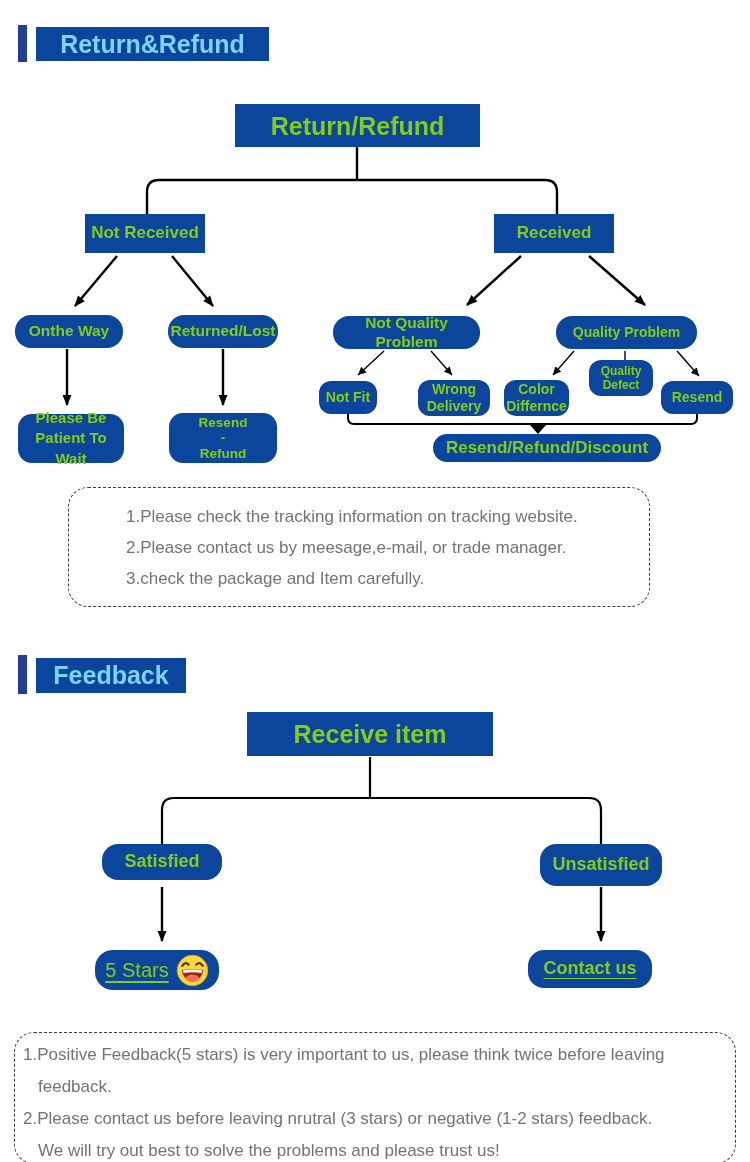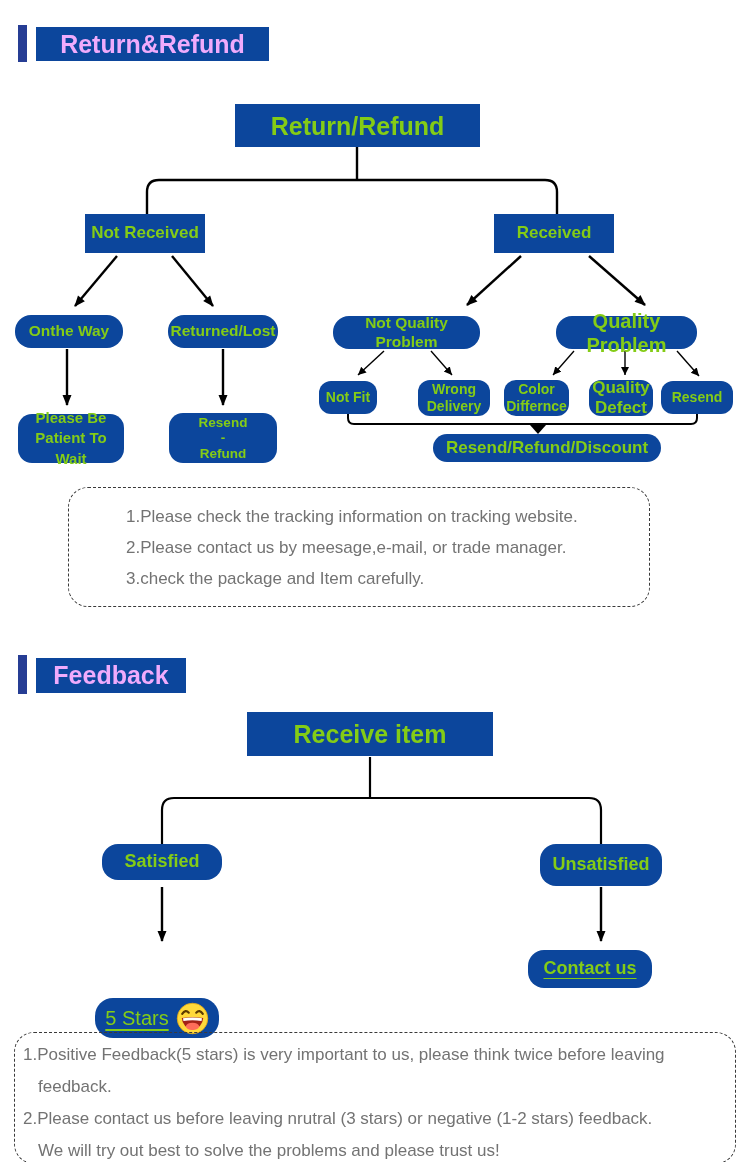--- a/index.html
+++ b/index.html
@@ -7,21 +7,21 @@
           font-family:"Liberation Sans",sans-serif;}
   svg.connectors{position:absolute;left:0;top:0;pointer-events:none;}
   .node{position:absolute;background:#0c469c;color:#84cc16;display:flex;align-items:center;
         justify-content:center;text-align:center;font-weight:bold;box-sizing:border-box;
         white-space:pre-line;line-height:1.2;}
   .rect{border-radius:0;}
   .pill{border-radius:16px;}
   .pill-sm{border-radius:12px;}
   .soft{border-radius:14px;}
   .sec-bar{position:absolute;width:9px;background:#263d94;}
-  .sec-head{position:absolute;background:#0c469c;color:#f0abfc;font-weight:bold;
+  .sec-head{position:absolute;background:#0c469c;color:#7dd3fc;font-weight:bold;
             display:flex;align-items:center;justify-content:center;}
   .dashed-box{position:absolute;border:1.5px dashed #3a3a3a;border-radius:20px;
               box-sizing:border-box;color:#737373;}
   .dashed-box .ln{font-size:17px;line-height:31px;}
   #notes1{padding:13px 10px 0 57px;}
   #notes2 .ln{line-height:32px;font-size:17px;}
   #notes2{padding:6px 8px 0 8px;}
   #notes2 .cont{padding-left:15px;}
   .underline{text-decoration:underline;text-underline-offset:4px;}
   #five-stars{gap:7px;font-weight:400;font-size:20px;}
@@ -68,28 +68,28 @@
   <div class="sec-head" style="left:36px;top:27px;width:233px;height:34px;font-size:25px;">Return&amp;Refund</div>
 
   <div class="node rect" style="left:235px;top:104px;width:245px;height:43px;font-size:25px;">Return/Refund</div>
 
   <div class="node rect" style="left:85px;top:214px;width:120px;height:39px;font-size:17px;">Not Received</div>
   <div class="node rect" style="left:494px;top:214px;width:120px;height:39px;font-size:17px;">Received</div>
 
   <div class="node pill" style="left:15px;top:315px;width:108px;height:33px;font-size:15.5px;">Onthe Way</div>
   <div class="node pill" style="left:168px;top:315px;width:110px;height:33px;font-size:15.5px;">Returned/Lost</div>
   <div class="node pill" style="left:333px;top:316px;width:147px;height:33px;font-size:15.5px;">Not Quality Problem</div>
-  <div class="node pill" style="left:556px;top:316px;width:141px;height:33px;font-size:20px;">Quality Problem</div>
+  <div class="node pill" style="left:556px;top:316px;width:141px;height:33px;font-size:14px;">Quality Problem</div>
 
   <div class="node pill-sm" style="left:319px;top:381px;width:58px;height:33px;font-size:14px;">Not Fit</div>
   <div class="node pill-sm" style="left:418px;top:380px;width:72px;height:36px;font-size:14px;">Wrong
 Delivery</div>
   <div class="node pill-sm" style="left:504px;top:380px;width:65px;height:36px;font-size:14px;">Color
 Differnce</div>
-  <div class="node pill-sm" style="left:589px;top:380px;width:64px;height:36px;font-size:17px;">Quality
+  <div class="node pill-sm" style="left:589px;top:360px;width:64px;height:36px;font-size:12px;">Quality
 Defect</div>
   <div class="node pill-sm" style="left:661px;top:381px;width:72px;height:33px;font-size:14px;">Resend</div>
 
   <div class="node soft" style="left:18px;top:414px;width:106px;height:49px;font-size:15px;line-height:1.35;">Please Be
 Patient To Wait</div>
   <div class="node soft" style="left:169px;top:413px;width:108px;height:50px;font-size:13.5px;line-height:1.15;">Resend
 -
 Refund</div>
   <div class="node pill" style="left:433px;top:434px;width:228px;height:28px;font-size:17px;">Resend/Refund/Discount</div>
 
@@ -100,21 +100,21 @@
   </div>
 
   <div class="sec-bar" style="left:18px;top:655px;height:39px;"></div>
   <div class="sec-head" style="left:36px;top:658px;width:150px;height:35px;font-size:25px;">Feedback</div>
 
   <div class="node rect" style="left:247px;top:712px;width:246px;height:44px;font-size:25px;">Receive item</div>
 
   <div class="node pill" style="left:102px;top:844px;width:120px;height:36px;font-size:18px;">Satisfied</div>
   <div class="node pill" style="left:540px;top:844px;width:122px;height:42px;font-size:18px;">Unsatisfied</div>
 
-  <div class="node soft" id="five-stars" style="left:95px;top:950px;width:124px;height:40px;border-radius:18px;margin-top:48px;">
+  <div class="node soft" id="five-stars" style="left:95px;top:950px;width:124px;height:40px;border-radius:18px;">
     <span class="underline">5 Stars</span>
     <svg width="33" height="33" viewBox="0 0 40 40">
       <circle cx="20" cy="20" r="18.5" fill="#ffd93b" stroke="#e3a812" stroke-width="1"></circle>
       <path d="M7.5,14.5 Q11.5,8.5 15.5,13" fill="none" stroke="#5c3b00" stroke-width="2.6" stroke-linecap="round"></path>
       <path d="M24.5,13 Q28.5,8.5 32.5,14.5" fill="none" stroke="#5c3b00" stroke-width="2.6" stroke-linecap="round"></path>
       <path d="M7,19.5 Q20,17.5 33,19.5 Q32,31 20,33.5 Q8,31 7,19.5 Z" fill="#a32217"></path>
       <path d="M8.5,19.6 Q20,18 31.5,19.6 L31,23 Q20,21.5 9,23 Z" fill="#ffffff"></path>
       <ellipse cx="20" cy="29.5" rx="8" ry="4.5" fill="#ff6d5a"></ellipse>
     </svg>
   </div>

